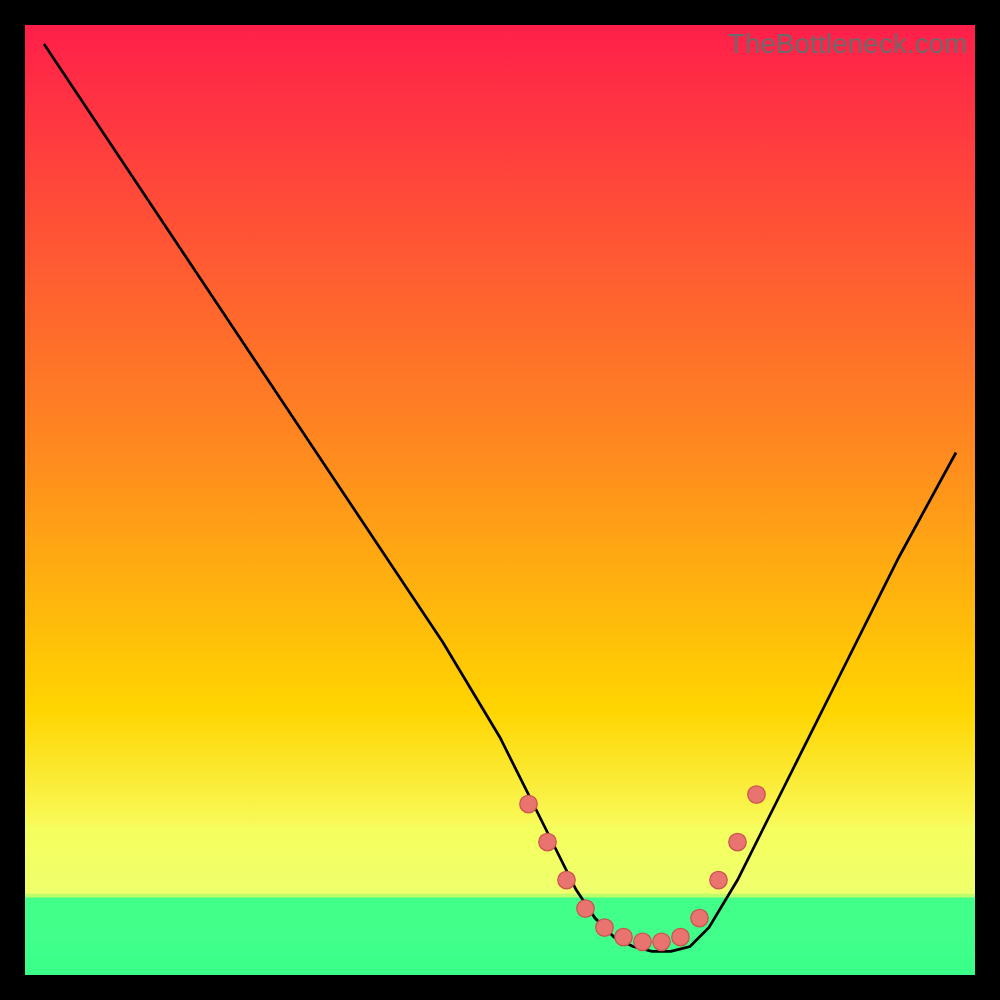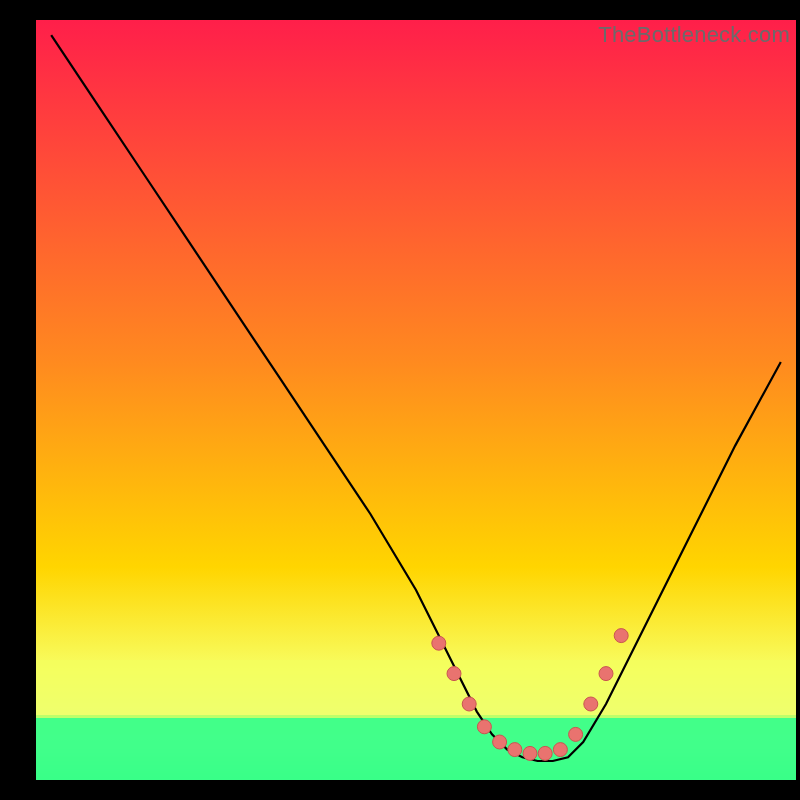--- a/index.html
+++ b/index.html
@@ -11,21 +11,20 @@
     overflow: hidden;
     font-family: Arial, Helvetica, sans-serif;
   }
   .frame {
     position: absolute;
     left: 20px;
     top: 20px;
     width: 760px;
     height: 760px;
     background: #000;
-    margin-left: 16px;
   }
   .plot {
     position: absolute;
     left: 0;
     top: 0;
     width: 760px;
     height: 760px;
   }
   .watermark {
     position: absolute;

